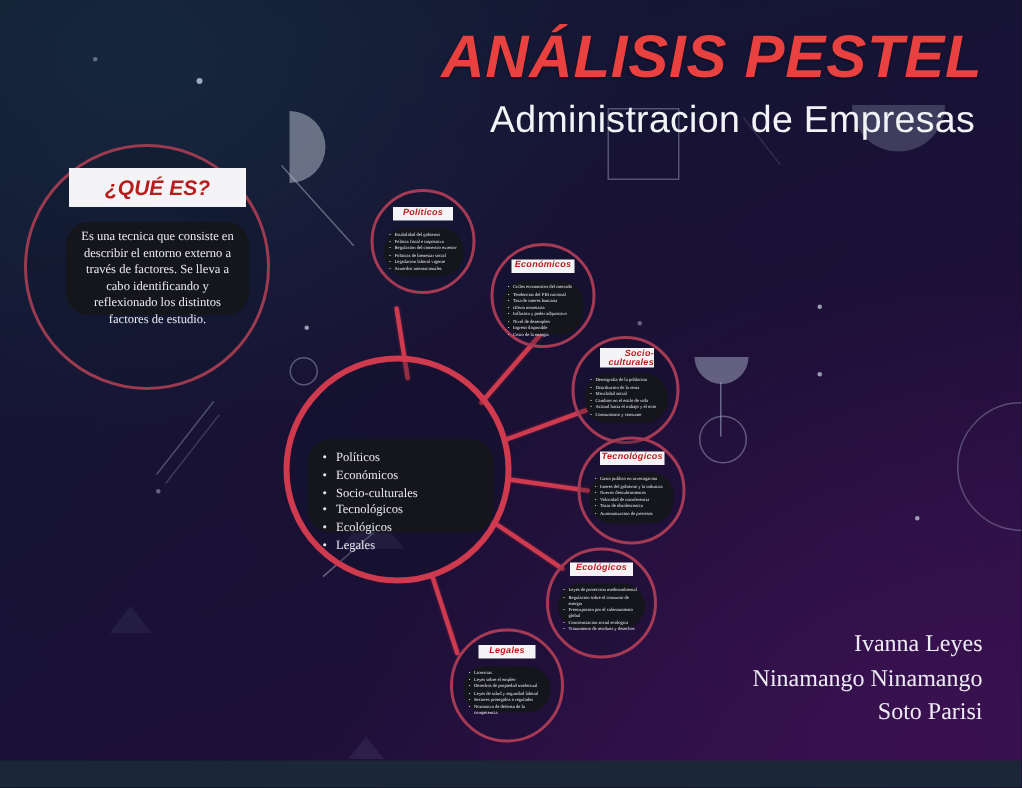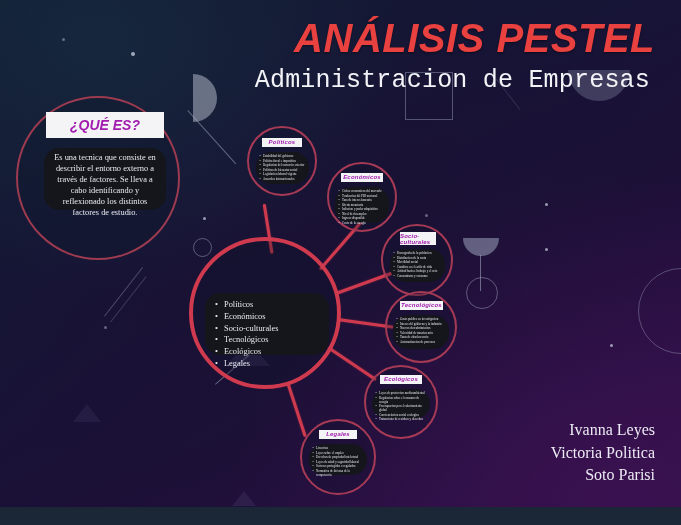--- a/index.html
+++ b/index.html
@@ -57,43 +57,43 @@
     border-right:14px solid transparent;border-bottom:18px solid rgba(140,130,190,.10);}
   .tri-3{left:232px;top:491px;border-left:12px solid transparent;
     border-right:12px solid transparent;border-bottom:15px solid rgba(140,130,190,.12);}
 
   
   .title{position:absolute;left:0;top:16px;width:655px;text-align:right;
     font-family:"Liberation Sans", sans-serif;
     font-style:italic;font-weight:bold;font-size:40px;letter-spacing:.5px;
     color:#e8413f;text-shadow:0 1px 2px rgba(0,0,0,.45);}
   .subtitle{position:absolute;left:0;top:66px;width:650px;text-align:right;
-    font-family:Liberation Mono, monospace;
+    font-family:Liberation Sans, sans-serif;
     font-size:25px;color:#f2f3f7;letter-spacing:.2px;}
 
   
   .link{position:absolute;background:#cf3a4e;transform-origin:0 50%;
     height:3px;border-radius:2px;box-shadow:0 0 2px rgba(207,58,78,.5);}
 
   
   .circle{position:absolute;border-radius:50%;box-sizing:border-box;}
 
   .qcircle{left:16px;top:96px;width:164px;height:164px;border:2px solid #9c3a50;
     background:rgba(14,24,42,.35);}
   .fcircle{left:189px;top:237px;width:152px;height:152px;border:4px solid #cf3a4e;
     background:rgba(14,20,40,.30);}
 
   .ncircle{border:2px solid #a63a55;background:rgba(16,18,42,.28);}
 
   
   .banner{position:absolute;background:#f4f4f6;box-sizing:border-box;
     display:flex;align-items:center;justify-content:center;
     font-family:"Liberation Sans", sans-serif;
-    font-style:italic;font-weight:bold;color:#a21caf;
-    line-height:1.05;text-align:left;}
+    font-style:italic;font-weight:bold;color:#b91c1c;
+    line-height:1.05;text-align:right;}
 
   .banner-q{left:46px;top:112px;width:118px;height:26px;font-size:14px;}
   .banner-f{left:207px;top:259px;width:118px;height:22px;font-size:13px;letter-spacing:.5px;}
   .banner-n{font-size:6px;letter-spacing:.2px;}
 
   
   .panel{position:absolute;background:#15161c;color:#e9e9ef;box-sizing:border-box;border-radius:15px;}
   .panel-q{left:44px;top:148px;width:122px;height:62px;padding:4px 5px;
     font-size:8.4px;line-height:1.32;text-align:center;}
   .panel-f{left:205px;top:293px;width:124px;height:62px;padding:6px 8px;}
@@ -248,18 +248,18 @@
       <li>Leyes sobre el empleo</li>
       <li>Derechos de propiedad intelectual</li>
       <li>Leyes de salud y seguridad laboral</li>
       <li>Sectores protegidos o regulados</li>
       <li>Normativa de defensa de la competencia</li>
     </ul>
   </div>
 
   <div class="authors">
     <div>Ivanna Leyes</div>
-    <div>Victoria Politica</div>
+    <div>Ninamango Ninamango</div>
     <div>Soto Parisi</div>
   </div>
 
   <div class="bottom-band"></div>
 </div>
 
 </body></html>

